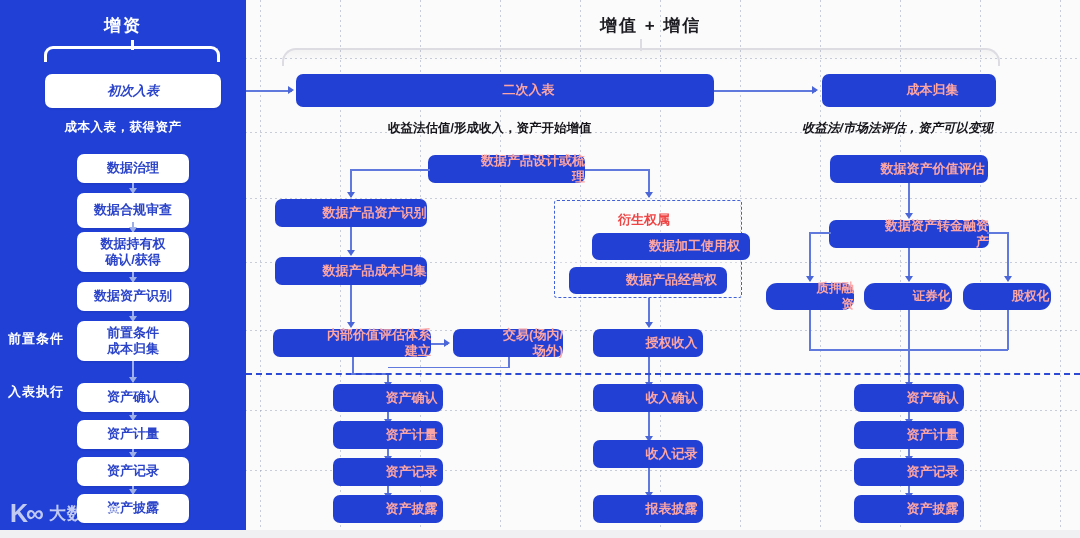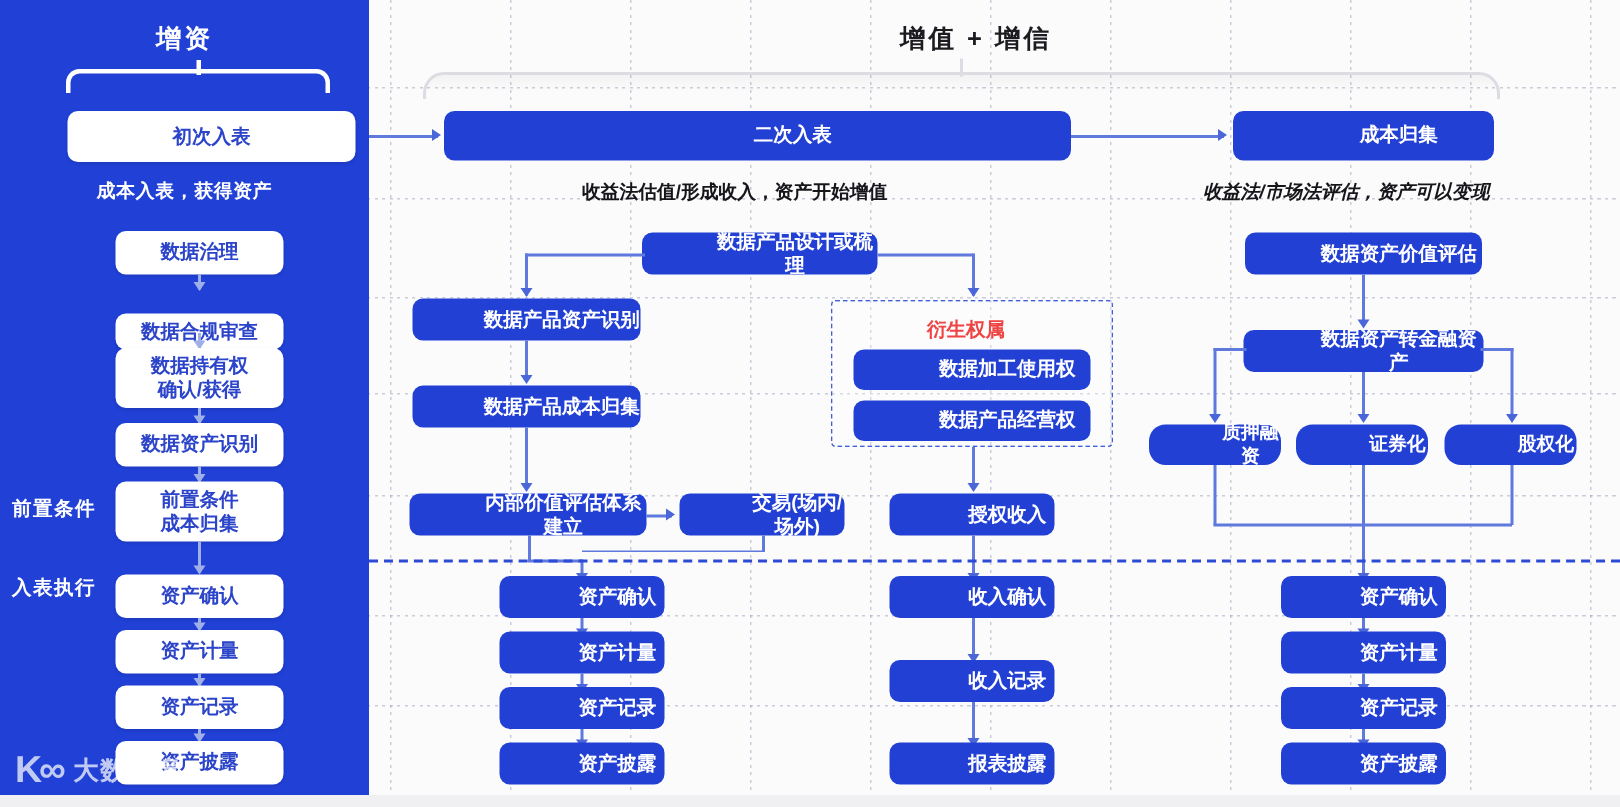--- a/index.html
+++ b/index.html
@@ -68,23 +68,23 @@
     box-sizing:border-box;
     background:linear-gradient(to bottom, rgba(0,0,0,.035), rgba(0,0,0,0) 70%);
   }
   .brace-grey:after{
     content:"";position:absolute;left:50%;top:-11px;margin-left:-1px;
     width:2px;height:12px;background:#dcdce2;
   }
 
   .bbox{
     position:absolute;background:#2340d4;border-radius:7px;
-    color:#ffffff;font-weight:bold;font-size:13px;
+    color:#fca5a5;font-weight:bold;font-size:13px;
     display:flex;align-items:center;justify-content:center;
-    text-align:center;line-height:1.25;box-sizing:border-box;padding-left:47px;
+    text-align:right;line-height:1.25;box-sizing:border-box;padding-left:47px;
   }
   .bbox.small{font-size:12.5px;border-radius:11px;}
   .cap{
     position:absolute;color:#15151a;font-weight:bold;font-size:12.5px;white-space:nowrap;
   }
 
   
   .ln{position:absolute;background:#5f79dd;}
   .vln{width:1.6px;}
   .hln{height:1.6px;}
@@ -147,31 +147,31 @@
     <div class="gl-h" style="top:262px"></div>
     <div class="gl-h" style="top:330px"></div>
     <div class="gl-h" style="top:410px"></div>
     <div class="gl-h" style="top:470px"></div>
   </div>
 
   <div id="leftpanel">
     <div class="ptitle">增资</div>
     <div class="brace-white"></div>
 
-    <div class="wbox" style="left:45px;top:74px;width:192px;height:34px;">初次入表</div>
+    <div class="wbox" style="left:45px;top:74px;width:176px;height:34px;font-style:italic;">初次入表</div>
 
     <div class="lcap" style="left:0;right:0;top:119px;text-align:center;">成本入表，获得资产</div>
 
     <div class="lsidelabel" style="left:8px;top:330px;">前置条件</div>
     <div class="lsidelabel" style="left:8px;top:383px;text-align:right;">入表执行</div>
 
     <div class="wbox" style="left:77px;top:154px;width:112px;height:29px;">数据治理</div>
     <div class="warrow" style="left:132px;top:183px;height:10px;"></div>
 
-    <div class="wbox" style="left:77px;top:209px;width:112px;height:24px;">数据合规审查</div>
+    <div class="wbox" style="left:77px;top:193px;width:112px;height:35px;">数据合规审查</div>
     <div class="warrow" style="left:132px;top:222px;height:10px;"></div>
 
     <div class="wbox" style="left:77px;top:232px;width:112px;height:40px;white-space:pre-line;">数据持有权
 确认/获得</div>
     <div class="warrow" style="left:132px;top:272px;height:10px;"></div>
 
     <div class="wbox" style="left:77px;top:282px;width:112px;height:29px;">数据资产识别</div>
     <div class="warrow" style="left:132px;top:311px;height:10px;"></div>
 
     <div class="wbox" style="left:77px;top:321px;width:112px;height:40px;white-space:pre-line;">前置条件
@@ -255,21 +255,21 @@
 
   <div class="bbox" style="left:333px;top:495px;width:110px;height:28px;">资产披露</div>
 
   <div class="ln hln" style="left:585px;top:169px;width:64px;"></div>
   <div class="ln vln" style="left:648px;top:169px;height:28px;"></div>
   <div class="arrowhead" style="left:644.5px;top:192px;"></div>
 
   <div class="dashbox" style="left:554px;top:200px;width:188px;height:98px;"></div>
   <div class="dashtitle" style="left:618px;top:211px;">衍生权属</div>
 
-  <div class="bbox" style="left:569px;top:233px;width:158px;height:27px;">数据加工使用权</div>
+  <div class="bbox" style="left:592px;top:233px;width:158px;height:27px;">数据加工使用权</div>
   <div class="bbox" style="left:569px;top:267px;width:158px;height:27px;">数据产品经营权</div>
 
   <div class="ln vln" style="left:648px;top:298px;height:28px;"></div>
   <div class="arrowhead" style="left:644.5px;top:322px;"></div>
 
   <div class="bbox" style="left:593px;top:329px;width:110px;height:28px;">授权收入</div>
 
   <div class="ln vln" style="left:648px;top:357px;height:29px;"></div>
   <div class="arrowhead" style="left:644.5px;top:382px;"></div>
 

